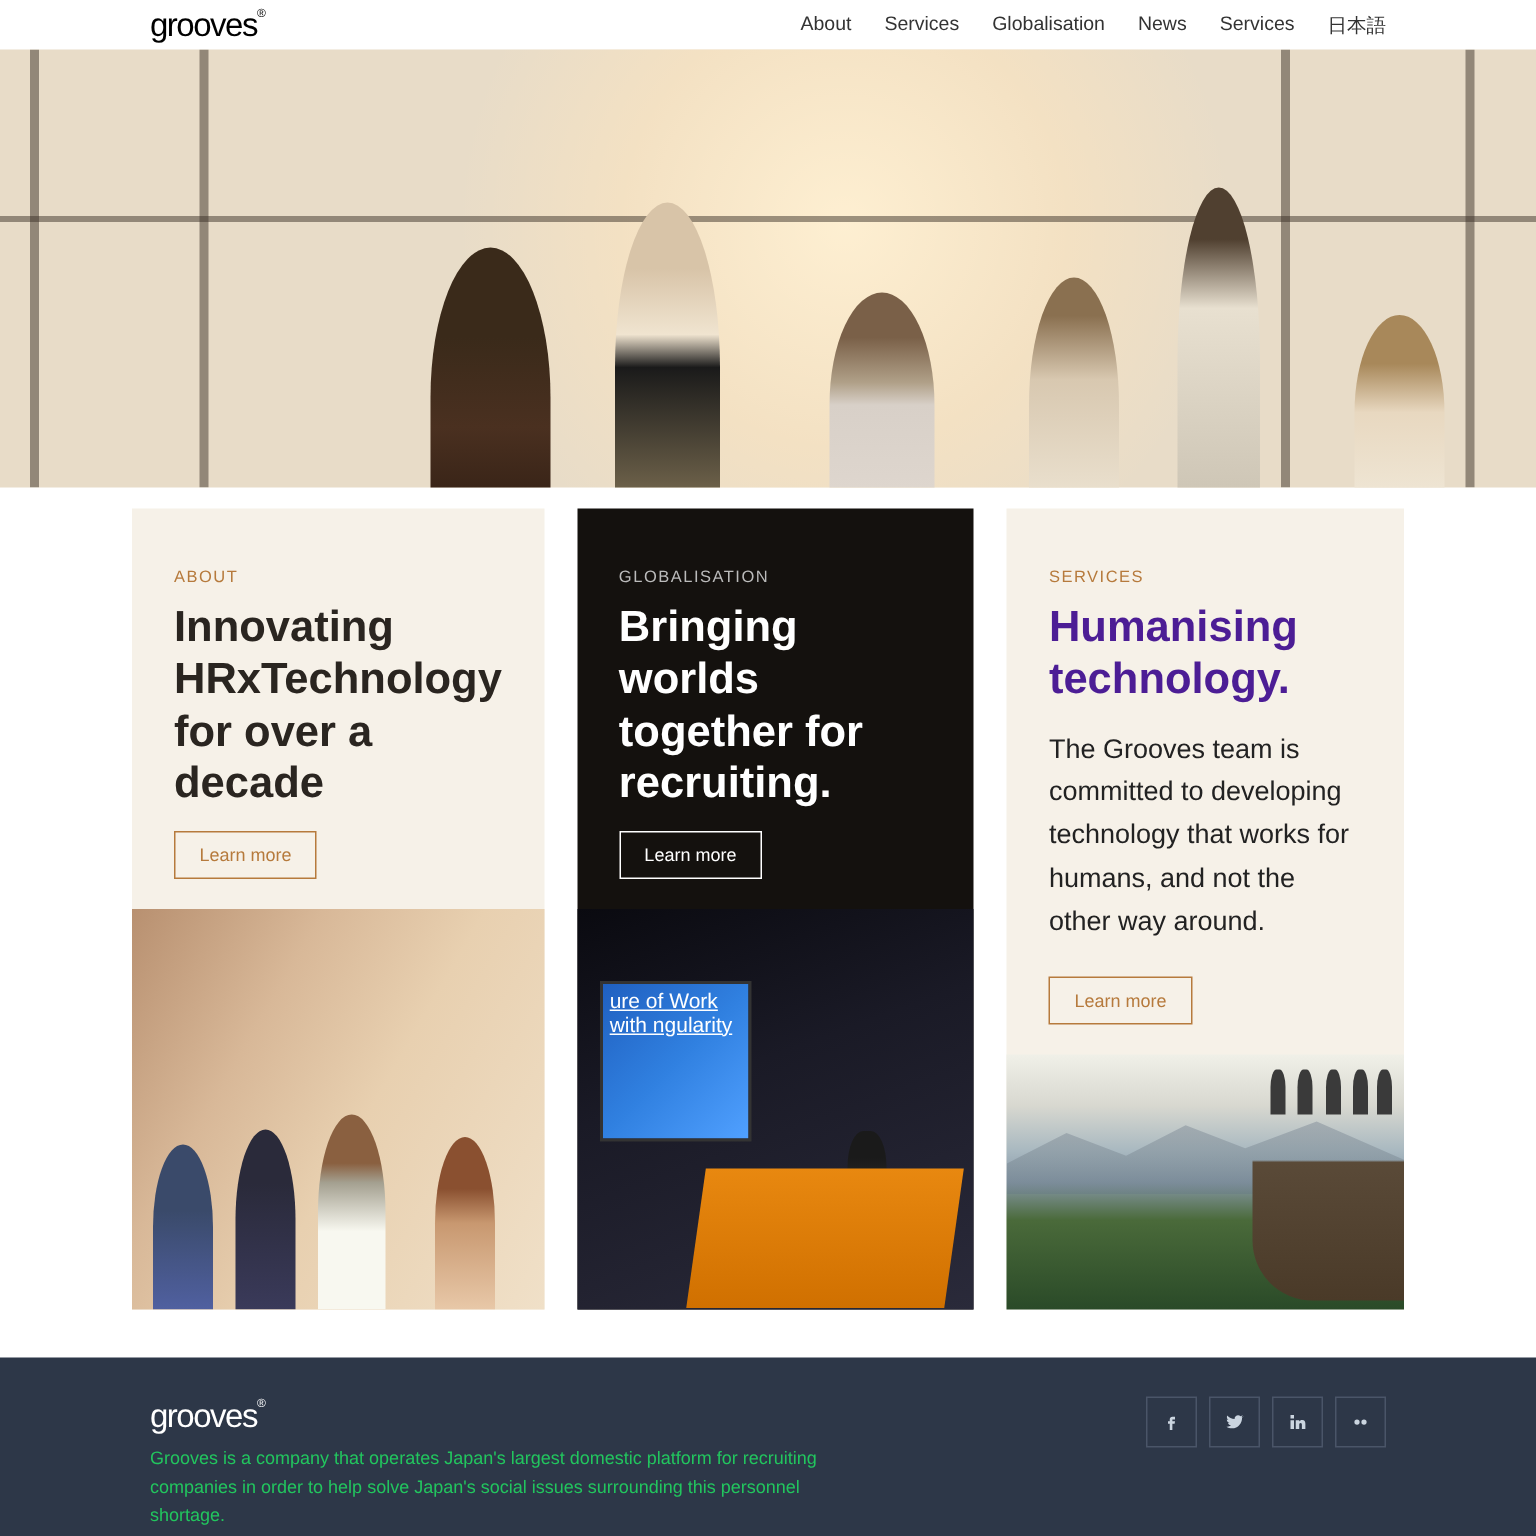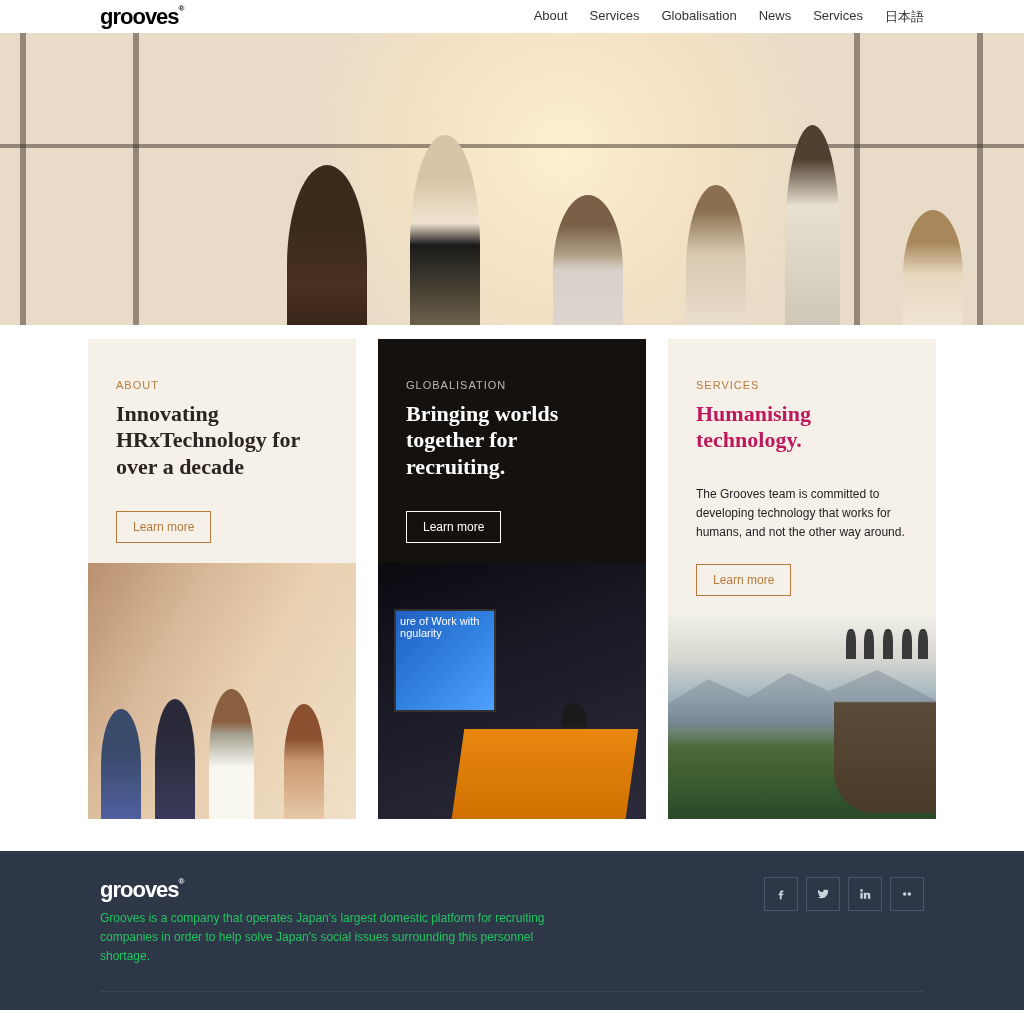--- a/index.html
+++ b/index.html
@@ -1,20 +1,20 @@
 <!DOCTYPE html>
 <html><head>
 <meta charset="utf-8">
 <style>
 * { margin: 0; padding: 0; box-sizing: border-box; }
 body { font-family: -apple-system, BlinkMacSystemFont, "Segoe UI", Helvetica, Arial, sans-serif; color: #222; width: 1024px; background: #fff; }
 
 
 .header { display: flex; align-items: center; justify-content: space-between; padding: 0 100px; height: 33px; }
-.logo { font-weight: 700; font-size: 22px; letter-spacing: -1px; color: #000; }
+.logo { font-weight: 400; font-size: 22px; letter-spacing: -1px; color: #000; }
 .logo sup { font-size: 8px; vertical-align: top; }
 .nav { display: flex; gap: 22px; }
 .nav a { text-decoration: none; color: #333; font-size: 13px; cursor: pointer; }
 
 
 .hero { height: 292px; position: relative; overflow: hidden; background: #e8dcc8; }
 .hero-scene { position: absolute; inset: 0; }
 .window-frame { position: absolute; background: rgba(60,50,40,0.5); }
 .wf1 { left: 2%; top: 0; width: 6px; height: 100%; }
 .wf2 { left: 13%; top: 0; width: 6px; height: 100%; }
@@ -33,36 +33,36 @@
 
 .cards { display: flex; gap: 22px; padding: 14px 88px 32px; }
 .card { flex: 1; display: flex; flex-direction: column; min-height: 480px; }
 .card-body { padding: 40px 28px 20px; flex: 0 0 auto; }
 .card-a { background: #f6f1e8; }
 .card-b { background: #14110e; color: #fff; }
 .card-c { background: #f6f1e8; }
 .tag { font-size: 11px; letter-spacing: 1px; text-transform: uppercase; margin-bottom: 10px; }
 .card-a .tag, .card-c .tag { color: #b67a3c; }
 .card-b .tag { color: #bbb; }
-.card h2 { font-size: 22px; line-height: 1.2; font-weight: 700; margin-bottom: 31px; font-family: Liberation Serif, serif; }
+.card h2 { font-size: 29px; line-height: 1.2; font-weight: 700; margin-bottom: 14px; }
 .card-a h2 { color: #2a2520; }
-.card-c h2 { color: #be185d; }
-.card p { font-size: 12px; line-height: 1.6; margin-bottom: 22px; }
+.card-c h2 { color: #4c1d95; }
+.card p { font-size: 18px; line-height: 1.6; margin-bottom: 22px; }
 .btn { display: inline-block; padding: 8px 16px; border: 1px solid; font-size: 12px; cursor: pointer; background: transparent; }
 .card-a .btn, .card-c .btn { color: #b67a3c; border-color: #b67a3c; }
 .card-b .btn { color: #fff; border-color: #fff; }
 .card-img { flex: 1; min-height: 170px; position: relative; overflow: hidden; }
 .card-a .card-img { background: linear-gradient(120deg, #b89070 0%, #d8b898 30%, #e8d0b0 55%, #f0e0c8 100%); }
 .ci-a-p { position:absolute; bottom:0; border-radius:50% 50% 0 0; }
 .ci-a-p1 { left:5%; width:40px; height:110px; background:linear-gradient(#3a4a6a 40%, #5060a0); }
 .ci-a-p2 { left:25%; width:40px; height:120px; background:linear-gradient(#2a2a3a 30%, #3a3a5a); }
 .ci-a-p3 { left:45%; width:45px; height:130px; background:linear-gradient(#8a6040 25%, #a4a090 35%, #f8f8f0 60%); }
 .ci-a-p4 { right:12%; width:40px; height:115px; background:linear-gradient(#8a5030 30%, #c89870 50%, #e8c8a8); }
 .card-b .card-img { background: linear-gradient(160deg, #0a0a10 0%, #1a1a26 40%, #2a2a3a 100%); }
-.screen { position:absolute; left:6%; top:18%; width:38%; height:40%; background:linear-gradient(135deg,#2060c0,#3080e0,#50a0ff); border:2px solid #333; font-size:11px; color:#fff; padding:4px; line-height:1.1; }
+.screen { position:absolute; left:6%; top:18%; width:38%; height:40%; background:linear-gradient(135deg,#2060c0,#3080e0,#50a0ff); border:2px solid #333; font-size:14px; color:#fff; padding:4px; line-height:1.1;text-decoration:underline; }
 .speaker { position:absolute; right:22%; bottom:22%; width:26px; height:60px; background:linear-gradient(#1a1a1a 30%,#3a3a3a); border-radius:40% 40% 0 0; }
 .desk { position:absolute; left:30%; bottom:0; width:65%; height:35%; background:linear-gradient(#e88810,#d07000); transform:skewX(-8deg); }
 .card-c .card-img { background: linear-gradient(180deg, #f0f0e8 0%, #d8d8d0 20%, #a8b8c0 38%, #8898a8 50%, #4a6a3a 65%, #2a4a28 100%); }
 .mountain { position:absolute; left:0; top:25%; width:100%; height:30%; background:linear-gradient(180deg, rgba(140,150,160,0.6), rgba(100,120,130,0.4)); clip-path: polygon(0 60%, 15% 20%, 30% 50%, 45% 10%, 60% 40%, 78% 5%, 100% 55%, 100% 100%, 0 100%); }
 .balcony { position:absolute; right:0; top:12%; width:38%; height:85%; background:linear-gradient(180deg, transparent 0%, transparent 35%, #5a4a38 36%, #4a3a28 100%); border-radius:0 0 0 40px; }
 .bp { position:absolute; top:6%; width:10px; height:30px; background:#3a3a3a; border-radius:40% 40% 0 0; }
 .bp1{ right:30%; } .bp2{ right:23%; } .bp3{ right:16%; } .bp4{ right:9%; } .bp5{ right:3%; }
 
 
 .footer { background: #2d3748; color: #cbd5e0; padding: 26px 100px 18px; }

